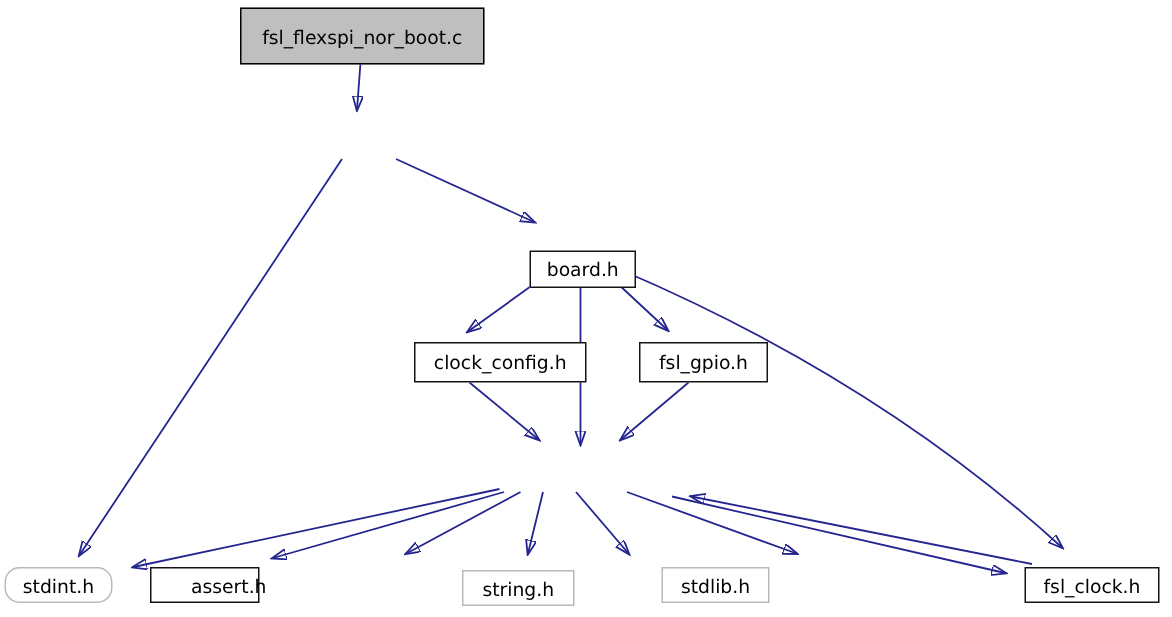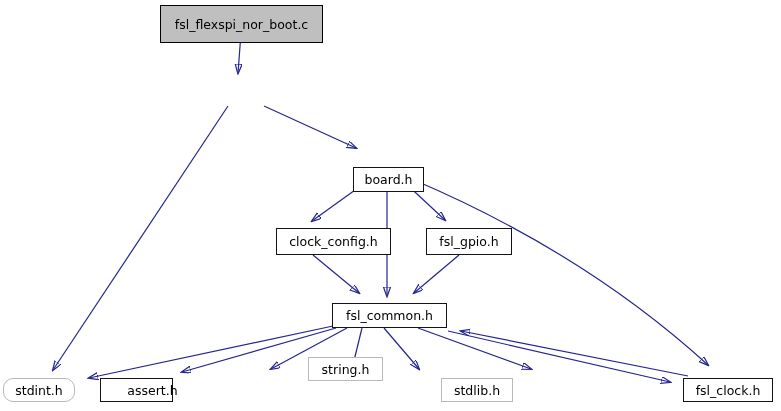--- a/index.html
+++ b/index.html
@@ -82,27 +82,26 @@
 
   <div class="node node--root" style="left:160px; top:5px; width:163px; height:38px;">fsl_flexspi_nor_boot.c</div>
 
 
   <div class="node" style="left:353px; top:155px; width:71px; height:25px;margin-top:12px;">board.h</div>
 
   <div class="node" style="left:237px; top:228px; width:115px; height:27px;margin-left:39px;">clock_config.h</div>
 
   <div class="node" style="left:426px; top:228px; width:86px; height:27px;">fsl_gpio.h</div>
 
-  <div class="node" style="left:332px; top:303px; width:115px; height:25px;">fsl_common.h</div>
 
   <div class="node node--plain" style="left:3px; top:378px; width:72px; height:24px;border-radius:10px;">stdint.h</div>
 
   <div class="node" style="left:100px; top:378px; width:73px; height:24px;padding-left:32px;">assert.h</div>
 
 
-  <div class="node node--plain" style="left:308px; top:357px; width:75px; height:24px;">string.h</div>
+  <div class="node node--plain" style="left:308px; top:380px; width:75px; height:24px;">string.h</div>
 
   <div class="node node--plain" style="left:400px; top:378px; width:72px; height:24px;margin-left:41px;">stdlib.h</div>
 
 
   <div class="node" style="left:683px; top:378px; width:90px; height:24px;">fsl_clock.h</div>
 
 </div>
 
 </body></html>

